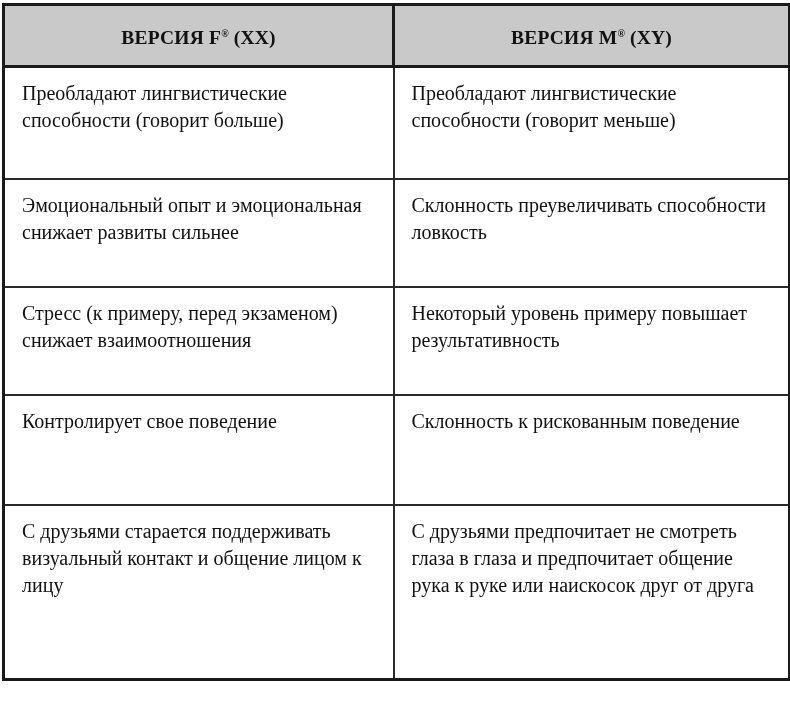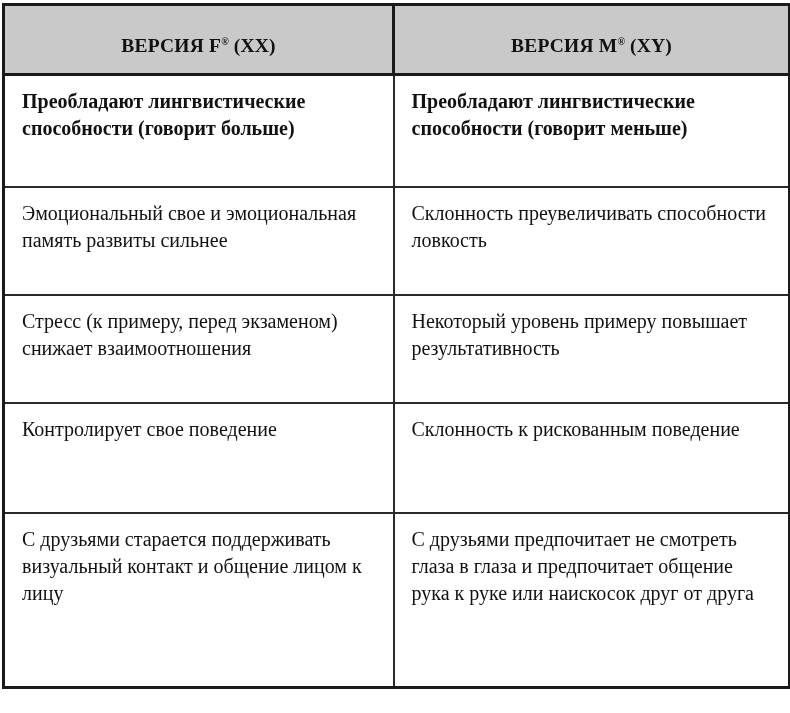--- a/index.html
+++ b/index.html
@@ -32,21 +32,21 @@
   }
 
   table.compare col.col-left  { width: 390px; }
   table.compare col.col-right { width: 396px; }
 
   thead th {
     background: #c9c9c9;
     border: 3px solid #1a1a1a;
     border-top: none;
     height: 44px;
-    padding: 18px 6px 5px 6px;
+    padding: 10px 6px 5px 6px;
     text-align: center;
     vertical-align: middle;
     font-weight: bold;
     font-size: 19.5px;
     letter-spacing: 0.2px;
     white-space: nowrap;
   }
 
   thead th .hdr-text {
     display: inline-block;
@@ -55,21 +55,21 @@
   tbody td {
     border: 2px solid #2a2a2a;
     vertical-align: top;
     padding: 12px 14px 12px 17px;
     font-size: 20px;
     line-height: 1.36;
     background: #ffffff;
     hyphens: manual;
   }
 
-  tbody tr.row-1 td { height: 86px; font-weight: bold; }
+  tbody tr.row-1 td { height: 86px; }
   tbody tr.row-2 td { height: 132px; }
   tbody tr.row-3 td { height: 82px; }
   tbody tr.row-4 td { height: 82px; }
   tbody tr.row-5 td { height: 84px; }
   tbody tr.row-6 td { height: 148px; }
 
   .cell-text {
     display: block;
   }
 
@@ -103,21 +103,21 @@
       <tr class="row-1">
         <td>
           <span class="cell-text">Преобладают лингвистические способности (говорит больше)</span>
         </td>
         <td>
           <span class="cell-text">Преобладают лингвистические способности (говорит меньше)</span>
         </td>
       </tr>
       <tr class="row-3">
         <td>
-          <span class="cell-text">Эмоциональный свое и эмоциональная память развиты сильнее</span>
+          <span class="cell-text">Эмоциональный опыт и эмоциональная снижает развиты сильнее</span>
         </td>
         <td>
           <span class="cell-text">Склонность преувеличивать способности ловкость</span>
         </td>
       </tr>
       <tr class="row-4">
         <td>
           <span class="cell-text">Стресс (к примеру, перед экзаменом) снижает взаимоотношения</span>
         </td>
         <td>

